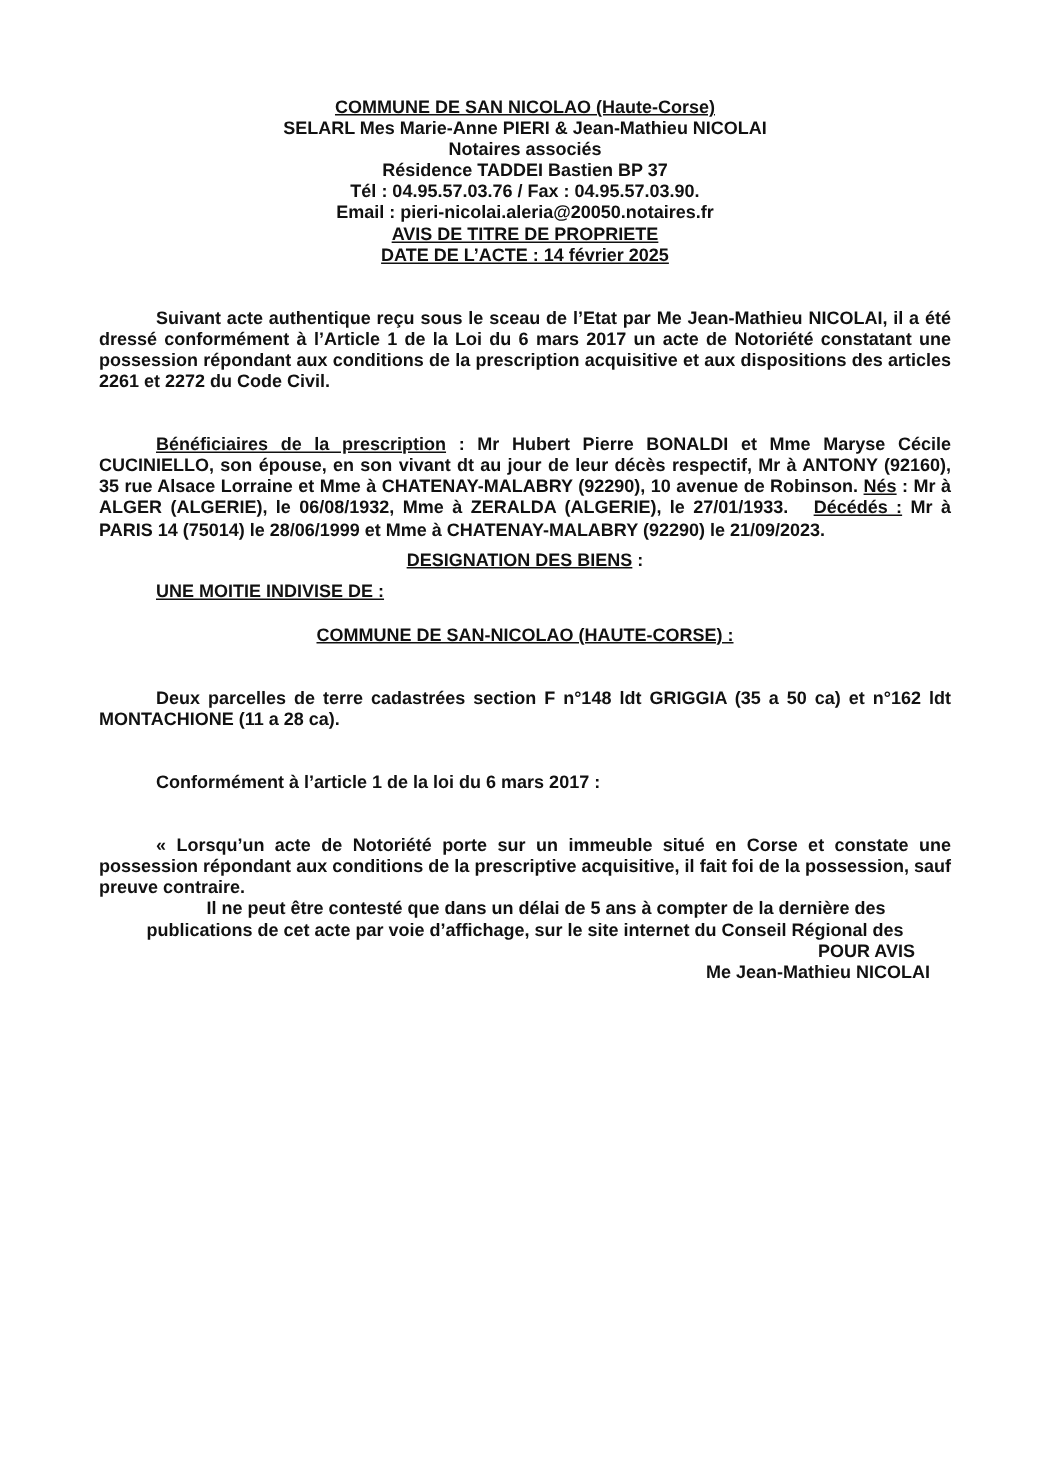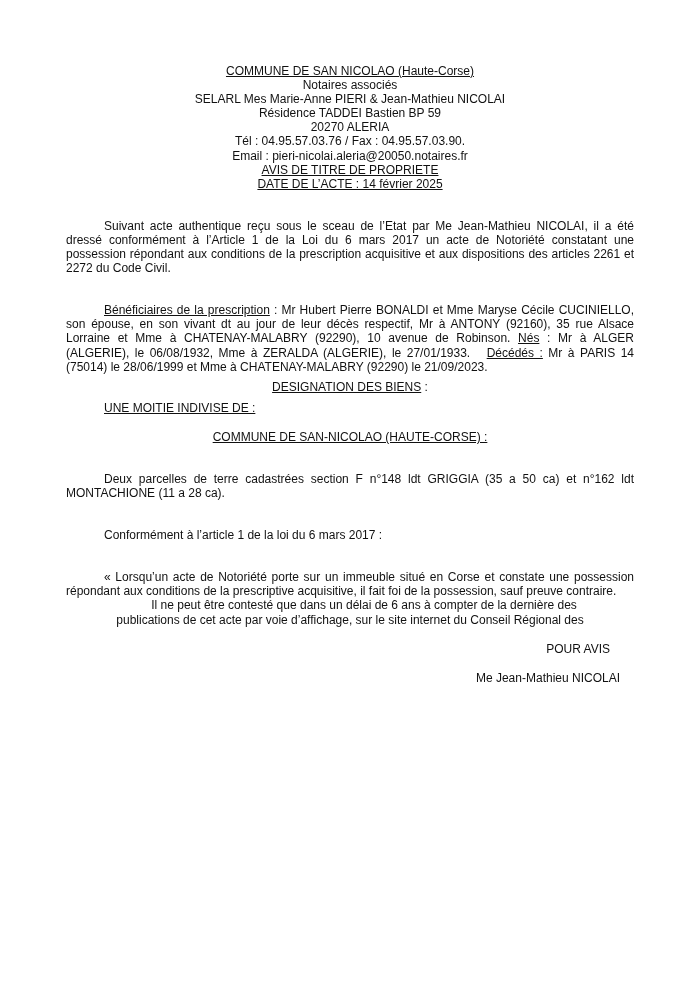--- a/index.html
+++ b/index.html
@@ -1,56 +1,55 @@
 <!DOCTYPE html>
 <html><head>
   <meta charset="utf-8">
   <style>
     html, body { margin: 0; padding: 0; background: #ffffff; }
     body { width: 699px; height: 989px; position: relative; overflow: hidden; }
     .page {
       position: absolute; left: 66px; top: 64px; width: 568px;
       font-family: "Liberation Sans", sans-serif;
-      font-weight: normal; font-size: 12px; line-height: 14.1px; color: #111;
+      font-weight: bold; font-size: 12px; line-height: 14.1px; color: #111;
     }
     .c { text-align: center; }
     .j { text-align: justify; text-align-last: left; }
     .ind { text-indent: 38px; margin-top: 28px; }
     .u { text-decoration: underline; }
-    .r { text-align: right; margin-top: 15px; }
+    .r { text-align: right; }
     p { margin: 0; }
     .sig1 { padding-right: 24px; }
     .sig2 { padding-right: 14px; text-align: right; }
   </style>
 </head>
 <body>
 
 <div class="page">
   <p class="c"><span class="u">COMMUNE DE SAN NICOLAO (Haute-Corse)</span></p>
+  <p class="c">SELARL Mes Marie-Anne PIERI &amp; Jean-Mathieu NICOLAI</p>
   <p class="c">Notaires associés</p>
-  <p class="c">SELARL Mes Marie-Anne PIERI &amp; Jean-Mathieu NICOLAI</p>
-  <p class="c">Résidence TADDEI Bastien BP 59</p>
-  <p class="c">20270 ALERIA</p>
+  <p class="c">Résidence TADDEI Bastien BP 37</p>
   <p class="c">Tél : 04.95.57.03.76 / Fax : 04.95.57.03.90.</p>
   <p class="c">Email : pieri-nicolai.aleria@20050.notaires.fr</p>
   <p class="c"><span class="u">AVIS DE TITRE DE PROPRIETE</span></p>
   <p class="c"><span class="u">DATE DE L’ACTE : 14 février 2025</span></p>
 
   <p class="j ind">Suivant acte authentique reçu sous le sceau de l’Etat par Me Jean-Mathieu NICOLAI, il a été dressé conformément à l’Article 1 de la Loi du 6 mars 2017 un acte de Notoriété constatant une possession répondant aux conditions de la prescription acquisitive et aux dispositions des articles 2261 et 2272 du Code Civil.</p>
 
   <p class="j ind"><span class="u">Bénéficiaires de la prescription</span><span> : Mr Hubert Pierre BONALDI et Mme Maryse Cécile CUCINIELLO, son épouse, en son vivant dt au jour de leur décès respectif, Mr à ANTONY (92160), 35 rue Alsace Lorraine et Mme à  CHATENAY-MALABRY (92290), 10 avenue de Robinson. </span><span class="u">Nés</span><span style="white-space:pre-wrap"> : Mr à ALGER (ALGERIE), le 06/08/1932, Mme à ZERALDA (ALGERIE), le 27/01/1933.   </span><span class="u">Décédés :</span><span> Mr à PARIS 14 (75014) le 28/06/1999 et Mme à CHATENAY-MALABRY (92290) le 21/09/2023.</span></p>
 
   <p class="c" style="margin-top:6px"><span class="u">DESIGNATION DES BIENS</span><span> :</span></p>
 
   <p class="ind" style="margin-top:7px"><span class="u">UNE MOITIE INDIVISE DE :</span></p>
 
   <p class="c" style="margin-top:15px"><span class="u">COMMUNE DE SAN-NICOLAO (HAUTE-CORSE) :</span></p>
 
   <p class="j ind">Deux parcelles de terre cadastrées section F n°148 ldt GRIGGIA (35 a 50 ca) et n°162 ldt MONTACHIONE (11 a 28 ca).</p>
   <p class="ind">Conformément à l’article 1 de la loi du 6 mars 2017 :</p>
   <p class="j ind">« Lorsqu’un acte de Notoriété porte sur un immeuble situé en Corse et constate une possession répondant aux conditions de la prescriptive acquisitive, il fait foi de la possession, sauf preuve contraire.</p>
 
-  <p class="c" style="padding-left:28px">Il ne peut être contesté que dans un délai de 6 ans à compter de la dernière des</p>
+  <p class="c" style="padding-left:28px">Il ne peut être contesté que dans un délai de 5 ans à compter de la dernière des</p>
   <p class="c">publications de cet acte par voie d’affichage, sur le site internet du Conseil Régional des</p>
 
   <p class="r sig1">POUR AVIS</p>
   <p class="r sig2">Me Jean-Mathieu NICOLAI</p>
 </div>
 
 </body></html>

